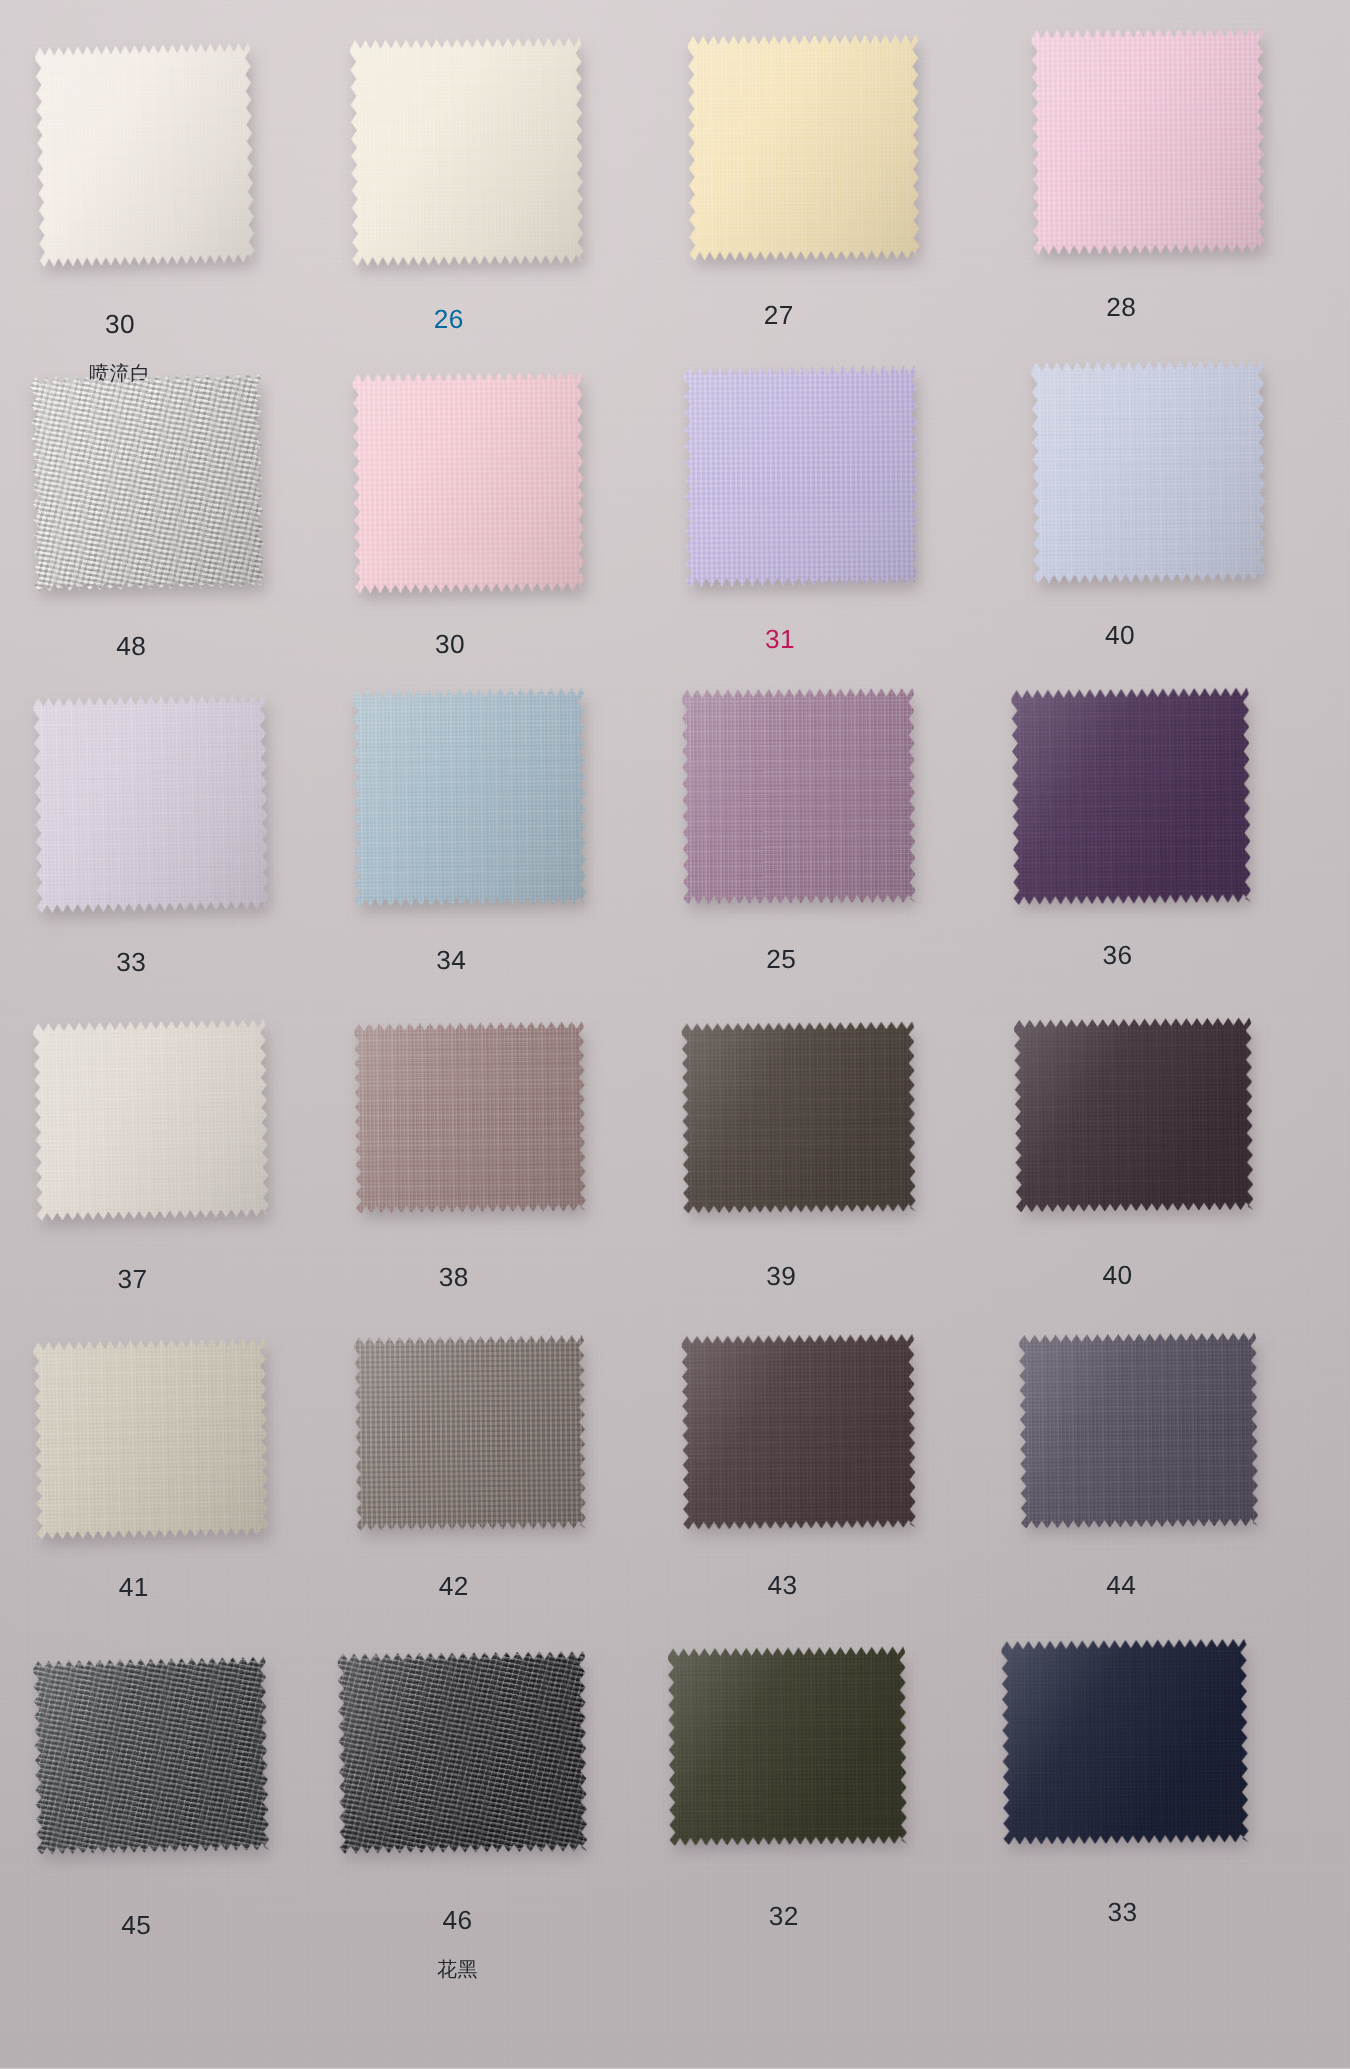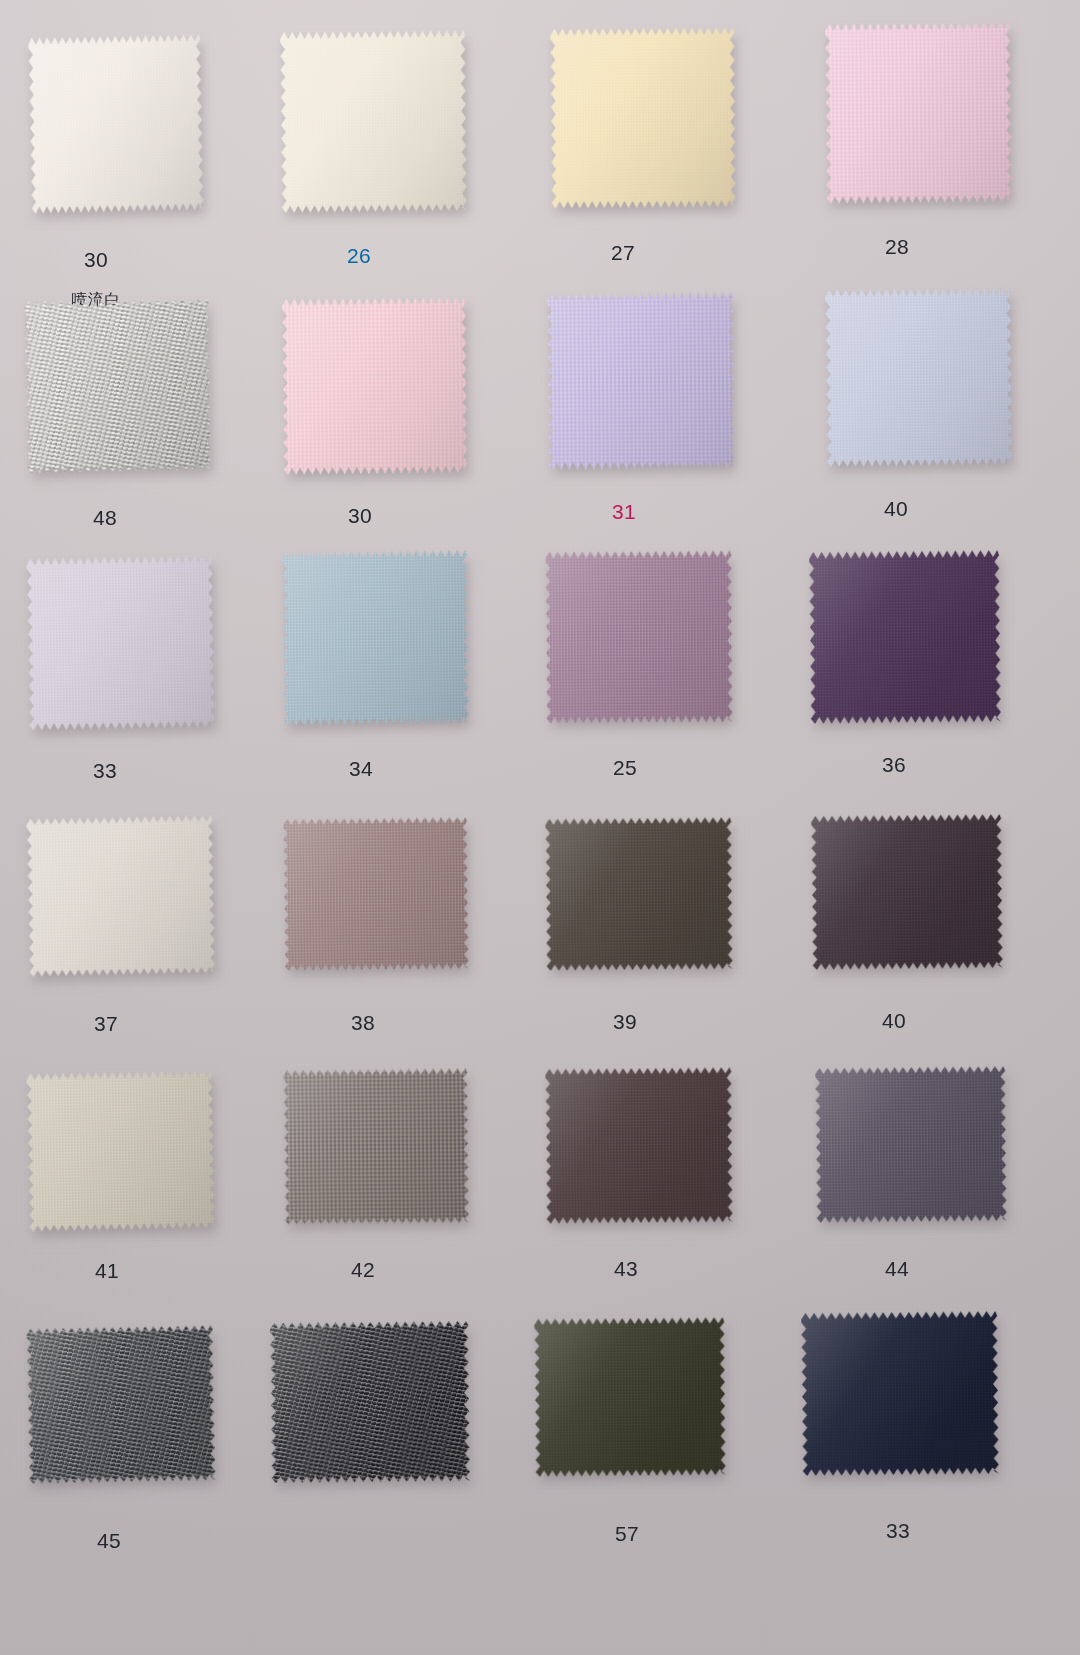--- a/index.html
+++ b/index.html
@@ -293,28 +293,32 @@
     </div>
     <div class="label" style="left: 19px; top: 1528px; width: 180px; color: rgb(35, 39, 46);">
       <span class="num">45</span>
     </div>
     <div class="swatch-wrap" style="left: 271px; top: 1322px; width: 198px; height: 160px; transform: rotate(-0.6deg);">
       <div class="swatch heather" style="background: rgb(36, 36, 42);">
         <div class="weave"></div>
         <div class="sheen"></div>
       </div>
     </div>
+    <div class="label" style="left: 276px; top: 1524px; width: 180px; color: rgb(35, 39, 46);">
+      <span class="num">46</span>
+      <span class="cn">花黑</span>
+    </div>
     <div class="swatch-wrap" style="left: 535px; top: 1318px; width: 190px; height: 158px; transform: rotate(-0.5deg);">
       <div class="swatch " style="background: rgb(56, 56, 41);">
         <div class="weave"></div>
         <div class="sheen"></div>
       </div>
     </div>
     <div class="label" style="left: 537px; top: 1521px; width: 180px; color: rgb(35, 39, 46);">
-      <span class="num">57</span>
+      <span class="num">32</span>
     </div>
     <div class="swatch-wrap" style="left: 802px; top: 1312px; width: 196px; height: 163px; transform: rotate(-0.6deg);">
       <div class="swatch " style="background: rgb(27, 32, 52);">
         <div class="weave"></div>
         <div class="sheen"></div>
       </div>
     </div>
     <div class="label" style="left: 808px; top: 1518px; width: 180px; color: rgb(35, 39, 46);">
       <span class="num">33</span>
     </div>

